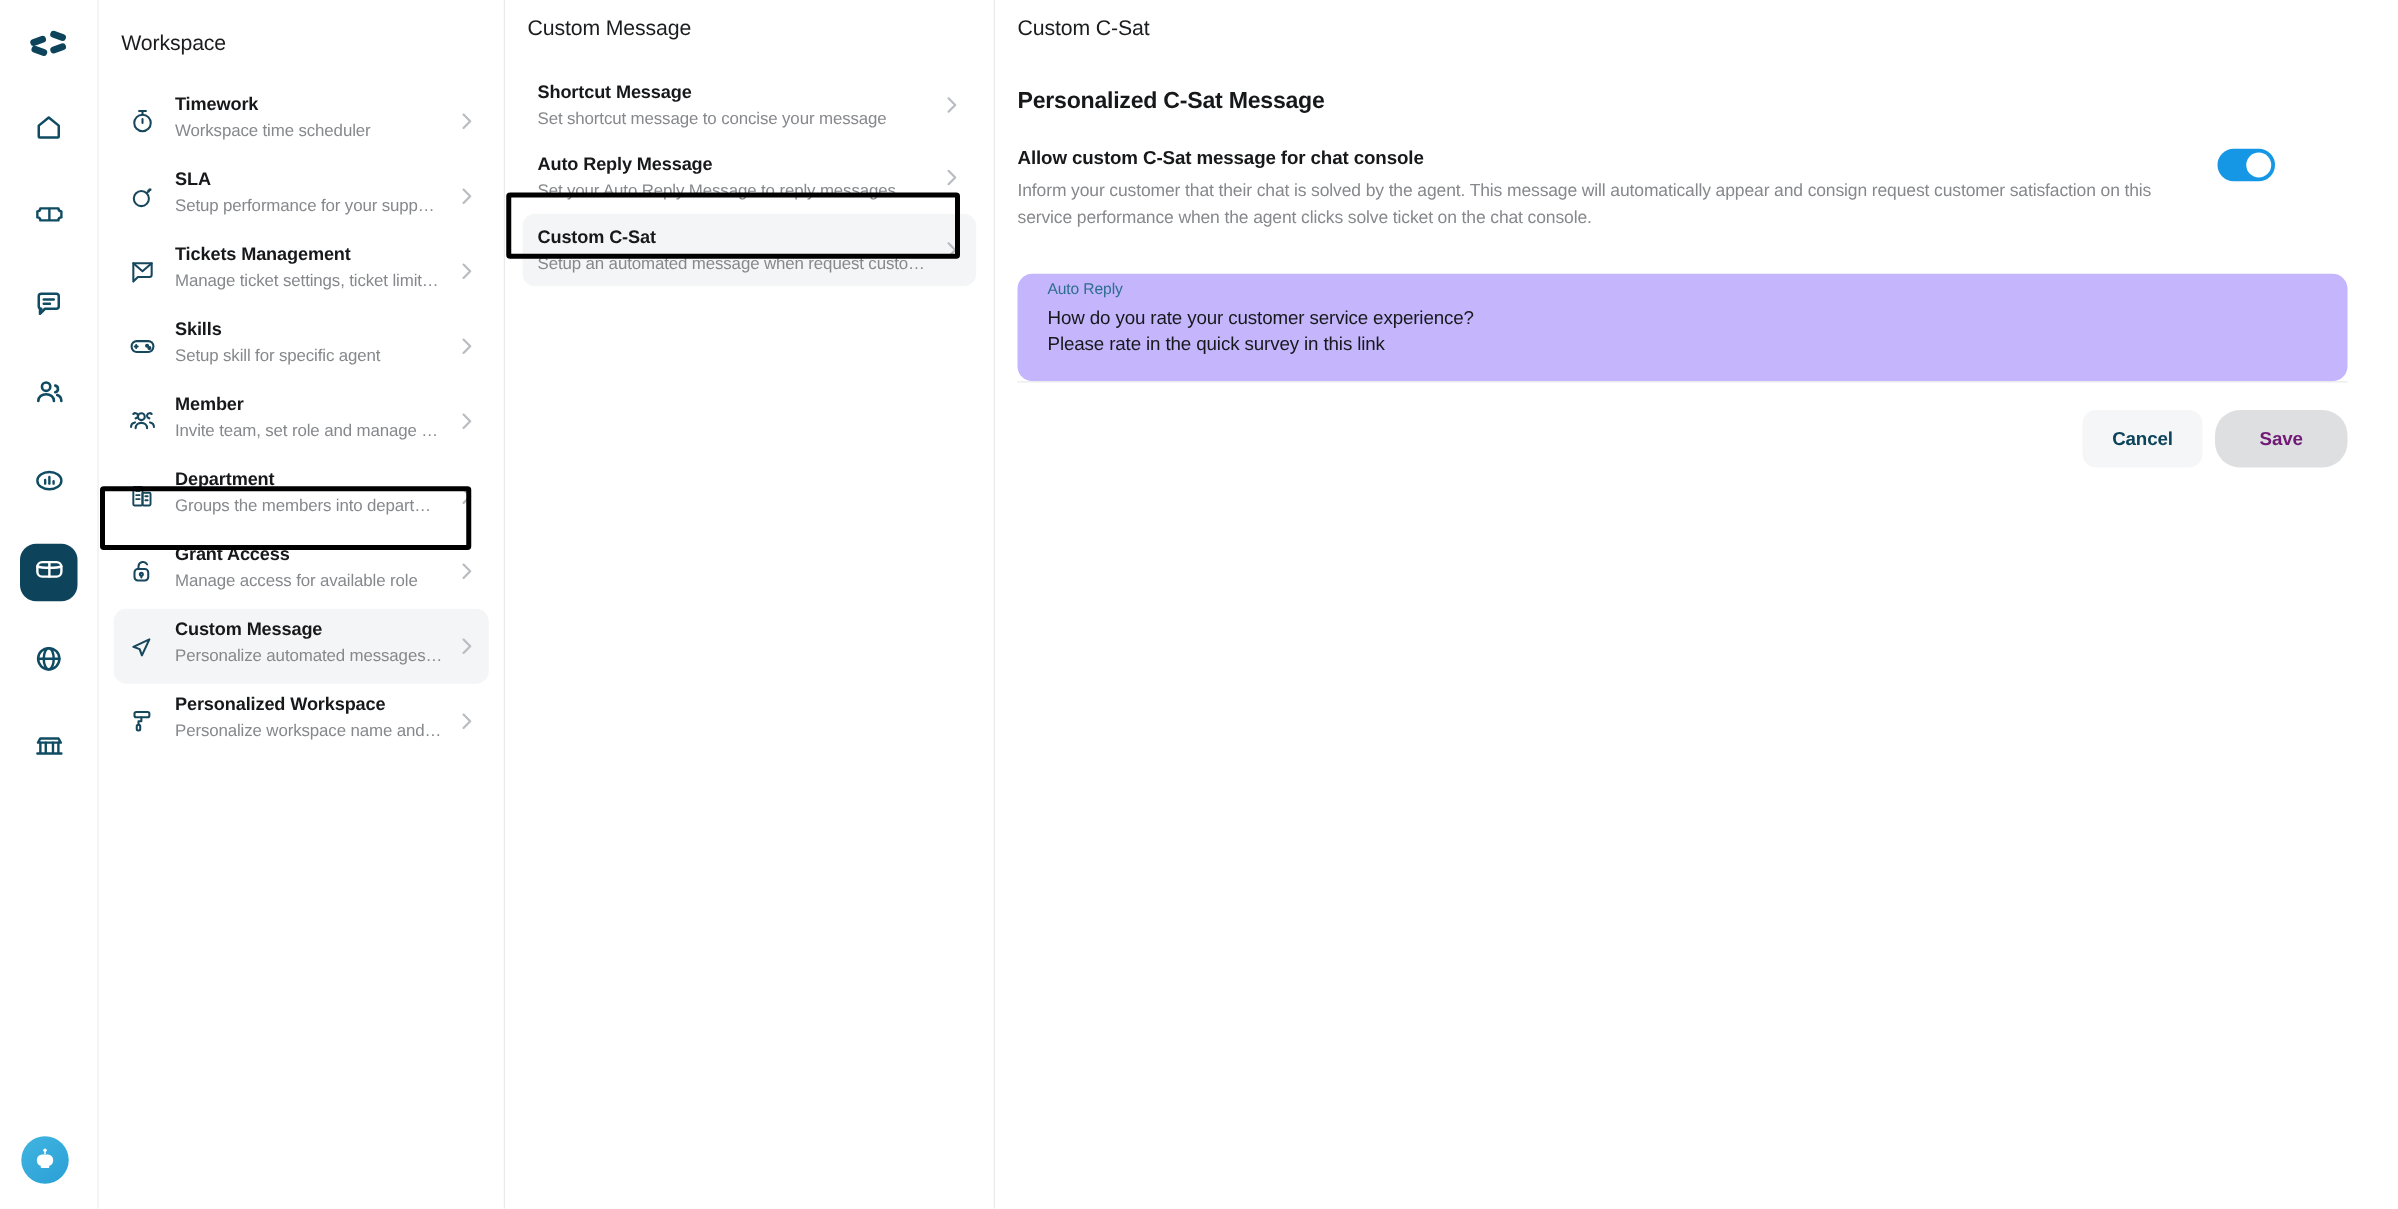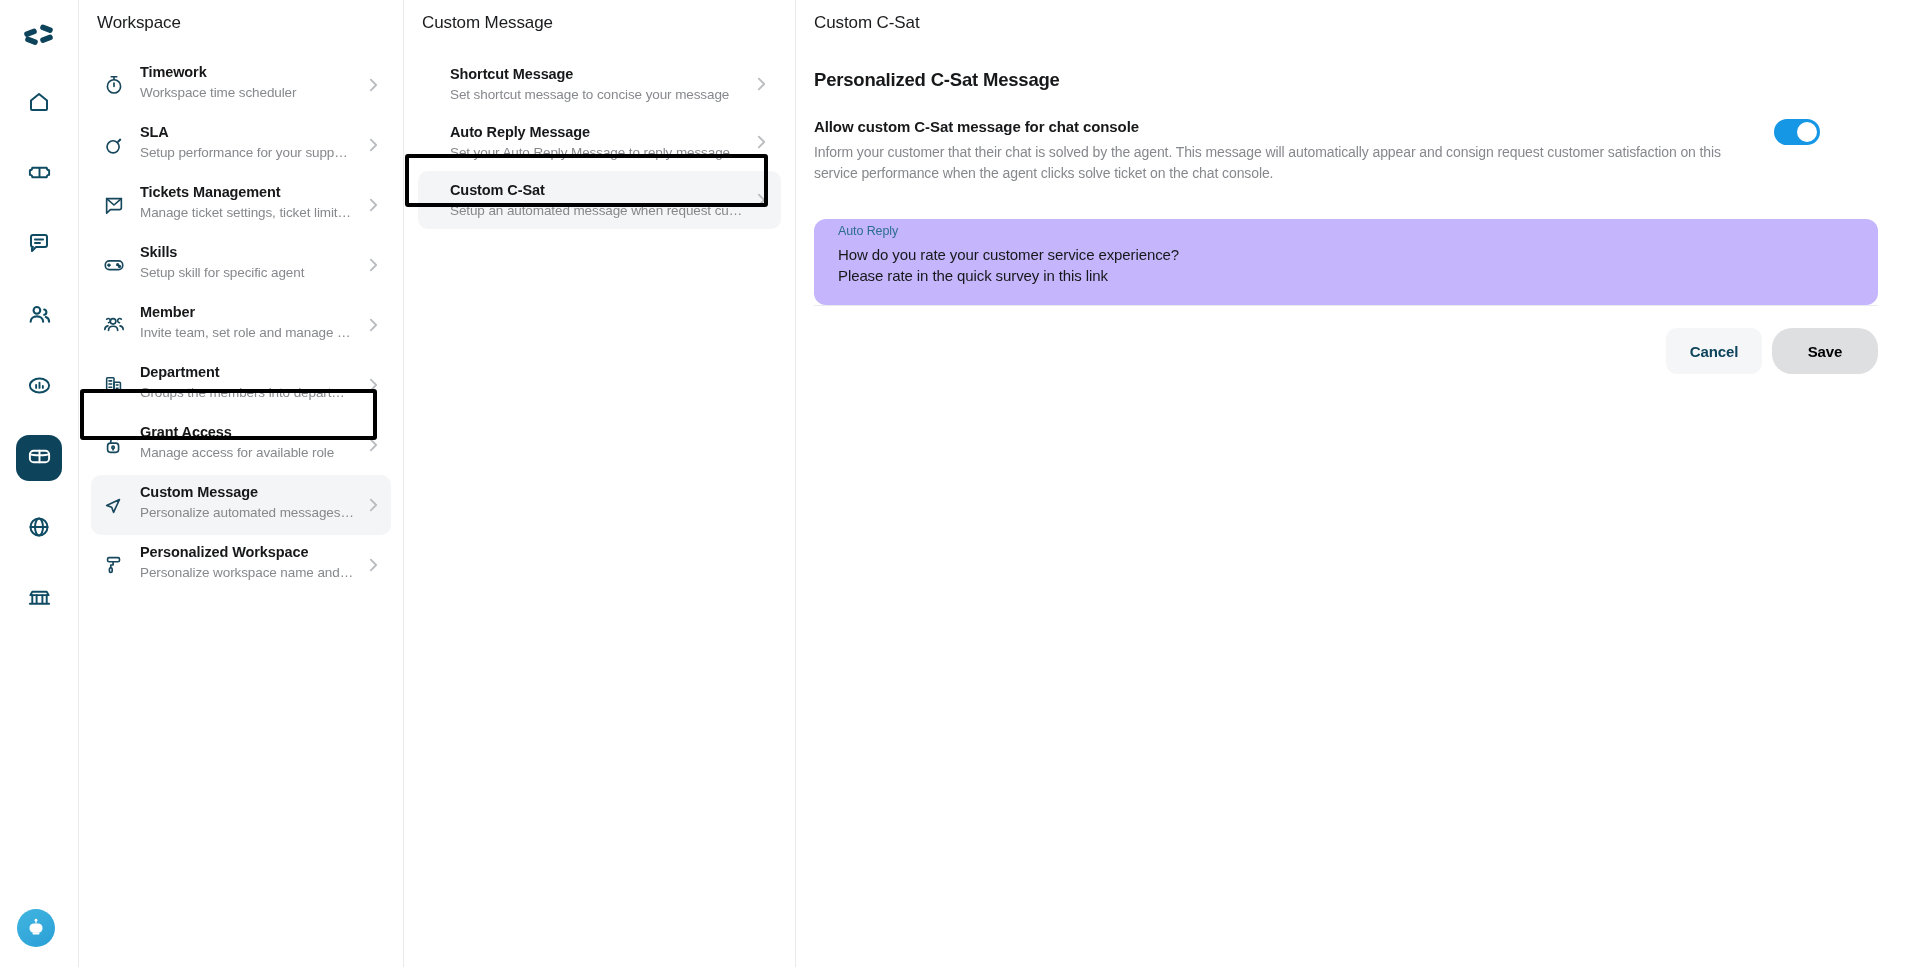--- a/index.html
+++ b/index.html
@@ -32,21 +32,21 @@
     position: absolute; left: 17px; bottom: 20px;
     width: 38px; height: 38px; border-radius: 50%;
     background: linear-gradient(145deg,#41b5e0,#2a9fd6);
     display: flex; align-items: center; justify-content: center;
   }
 
   
   .col-workspace {
     width: 325px; flex: 0 0 325px; height: 967px;
     border-right: 1px solid #e8eaed; background: #fff;
-    padding-top: 13px; position: relative;
+    padding-top: 25px; position: relative;
   }
   .col-title {
     font-size: 17px; color: #1b1c1e; font-weight: 400;
     padding-left: 18px; margin-bottom: 22px; letter-spacing: -0.1px;
   }
   .ws-list { padding: 0 12px; }
   .ws-row {
     display: flex; gap: 13px;
     padding: 8px 10px 8px 10px; border-radius: 10px;
     height: 60px; position: relative;
@@ -67,21 +67,21 @@
     width: 392px; flex: 0 0 392px; height: 967px;
     border-right: 1px solid #e8eaed; background: #fff;
     padding-top: 13px; position: relative;
   }
   .msg-list { padding: 0 14px; }
   .msg-row {
     display: flex; align-items: center; gap: 10px;
     padding: 9px 12px; border-radius: 10px; height: 58px;
   }
   .msg-row.selected { background: #f4f5f6; }
-  .msg-text { flex: 1 1 auto; min-width: 0; margin-left: 20px; }
+  .msg-text { flex: 1 1 auto; min-width: 0; }
   .msg-name { font-size: 14.5px; color: #17181a; font-weight: 700; line-height: 19px; letter-spacing: -0.1px;}
   .msg-desc { font-size: 13.5px; color: #86888c; line-height: 19px; margin-top: 1px;
     white-space: nowrap; overflow: hidden; text-overflow: ellipsis; max-width: 310px; letter-spacing: -0.1px;}
 
   
   .col-detail { flex: 1 1 auto; height: 967px; background: #fff; padding-top: 13px; }
   .detail-title { font-size: 17px; color: #1b1c1e; padding-left: 18px; letter-spacing: -0.1px; }
   .detail-body { padding: 0 40px 0 18px; }
   .detail-h2 { font-size: 18.5px; font-weight: 700; color: #17181a; margin-top: 36px; letter-spacing: -0.2px;}
 
@@ -104,21 +104,21 @@
   .bubble-line { font-size: 15px; color: #17181a; line-height: 21px; letter-spacing: -0.1px;}
 
   .counter-row { max-width: 1064px; text-align: right; font-size: 14px; color: #6c6f73;
     padding-top: 14px; padding-bottom: 12px; }
   .divider { max-width: 1064px; border-bottom: 1px solid #e8eaed; }
 
   .btn-row { max-width: 1064px; display: flex; justify-content: flex-end; gap: 10px; margin-top: 22px; }
   .btn { height: 46px; min-width: 96px; border-radius: 11px; border: none;
     font-size: 15px; font-family: Liberation Sans, sans-serif; letter-spacing: -0.1px; }
   .btn-cancel { background: #f5f6f7; color: #0d445c; font-weight: 700; }
-  .btn-save { background: #dddfe1; color: #000000; font-weight: 700; min-width: 106px; border-radius: 20px; }
+  .btn-save { background: #dddfe1; color: #701a75; font-weight: 700; min-width: 106px; border-radius: 20px; }
 </style>
 </head>
 <body>
 
 <div class="app">
 
   <div class="rail">
     <div class="rail-logo">
       <svg width="34" height="34" viewBox="0 0 34 34">
         <g fill="#0d445c">

